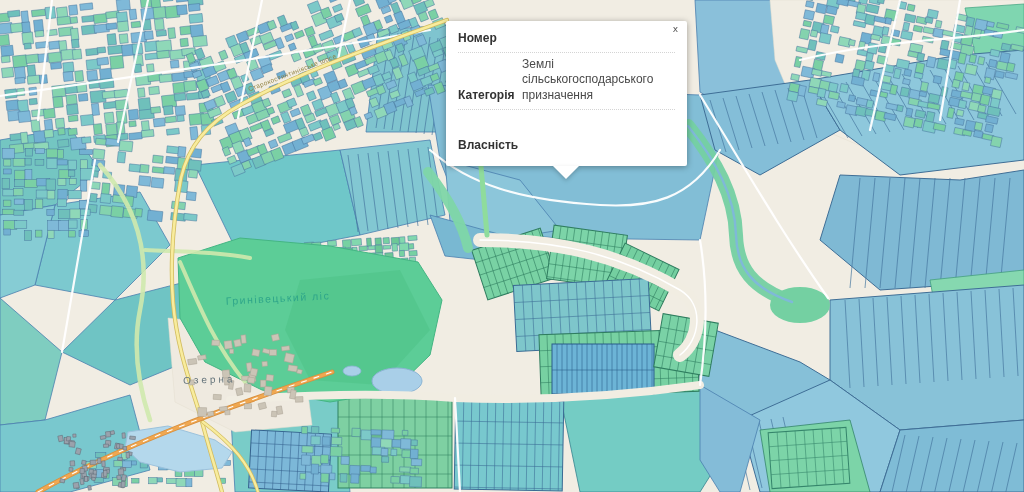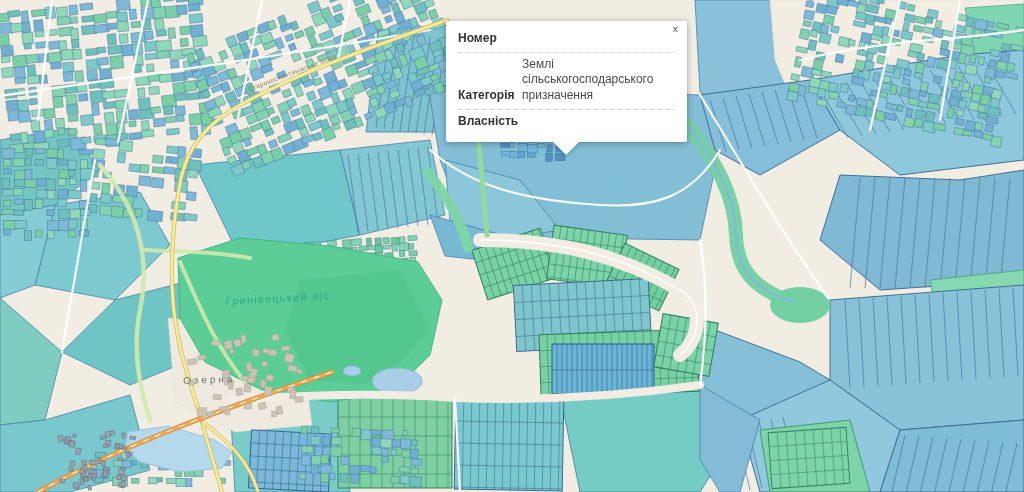--- a/index.html
+++ b/index.html
@@ -15,21 +15,21 @@
   .lbl-highway{left:247px;top:86px;color:#8a7a35;font-size:6.5px;letter-spacing:.4px;
                transform:rotate(-21deg);transform-origin:0 0;white-space:nowrap;opacity:.9;}
   
   .popup{position:absolute;left:446px;top:21px;width:241px;background:#fff;border-radius:2px;
          box-shadow:0 1px 6px rgba(0,0,0,.35);font-size:12px;color:#4a4a4a;
          padding:6px 12px 7px 12px;z-index:20;box-sizing:border-box;}
   .popup::after{content:"";position:absolute;top:100%;left:107px;width:0;height:0;
          border:13px solid transparent;border-top:13px solid #fff;border-bottom-width:0;
          filter:drop-shadow(0 2px 2px rgba(0,0,0,.2));}
   .prow{display:flex;padding:4px 0 5px;border-bottom:1px dotted #d4d4d4;align-items:flex-end;}
-  .prow:last-child{border-bottom:none;}
+  .prow:last-child{border-bottom:none;margin-top:24px;}
   .plabel{flex:0 0 64px;font-weight:bold;color:#333;line-height:1.3;}
   .pvalue{flex:1;line-height:1.32;}
   .pclose{position:absolute;top:1px;right:6px;font-size:9px;color:#555;cursor:pointer;
           font-family:"DejaVu Sans",sans-serif;padding:2px 3px;}
 </style>
 </head>
 <body>
 
 <div id="stage">
 

